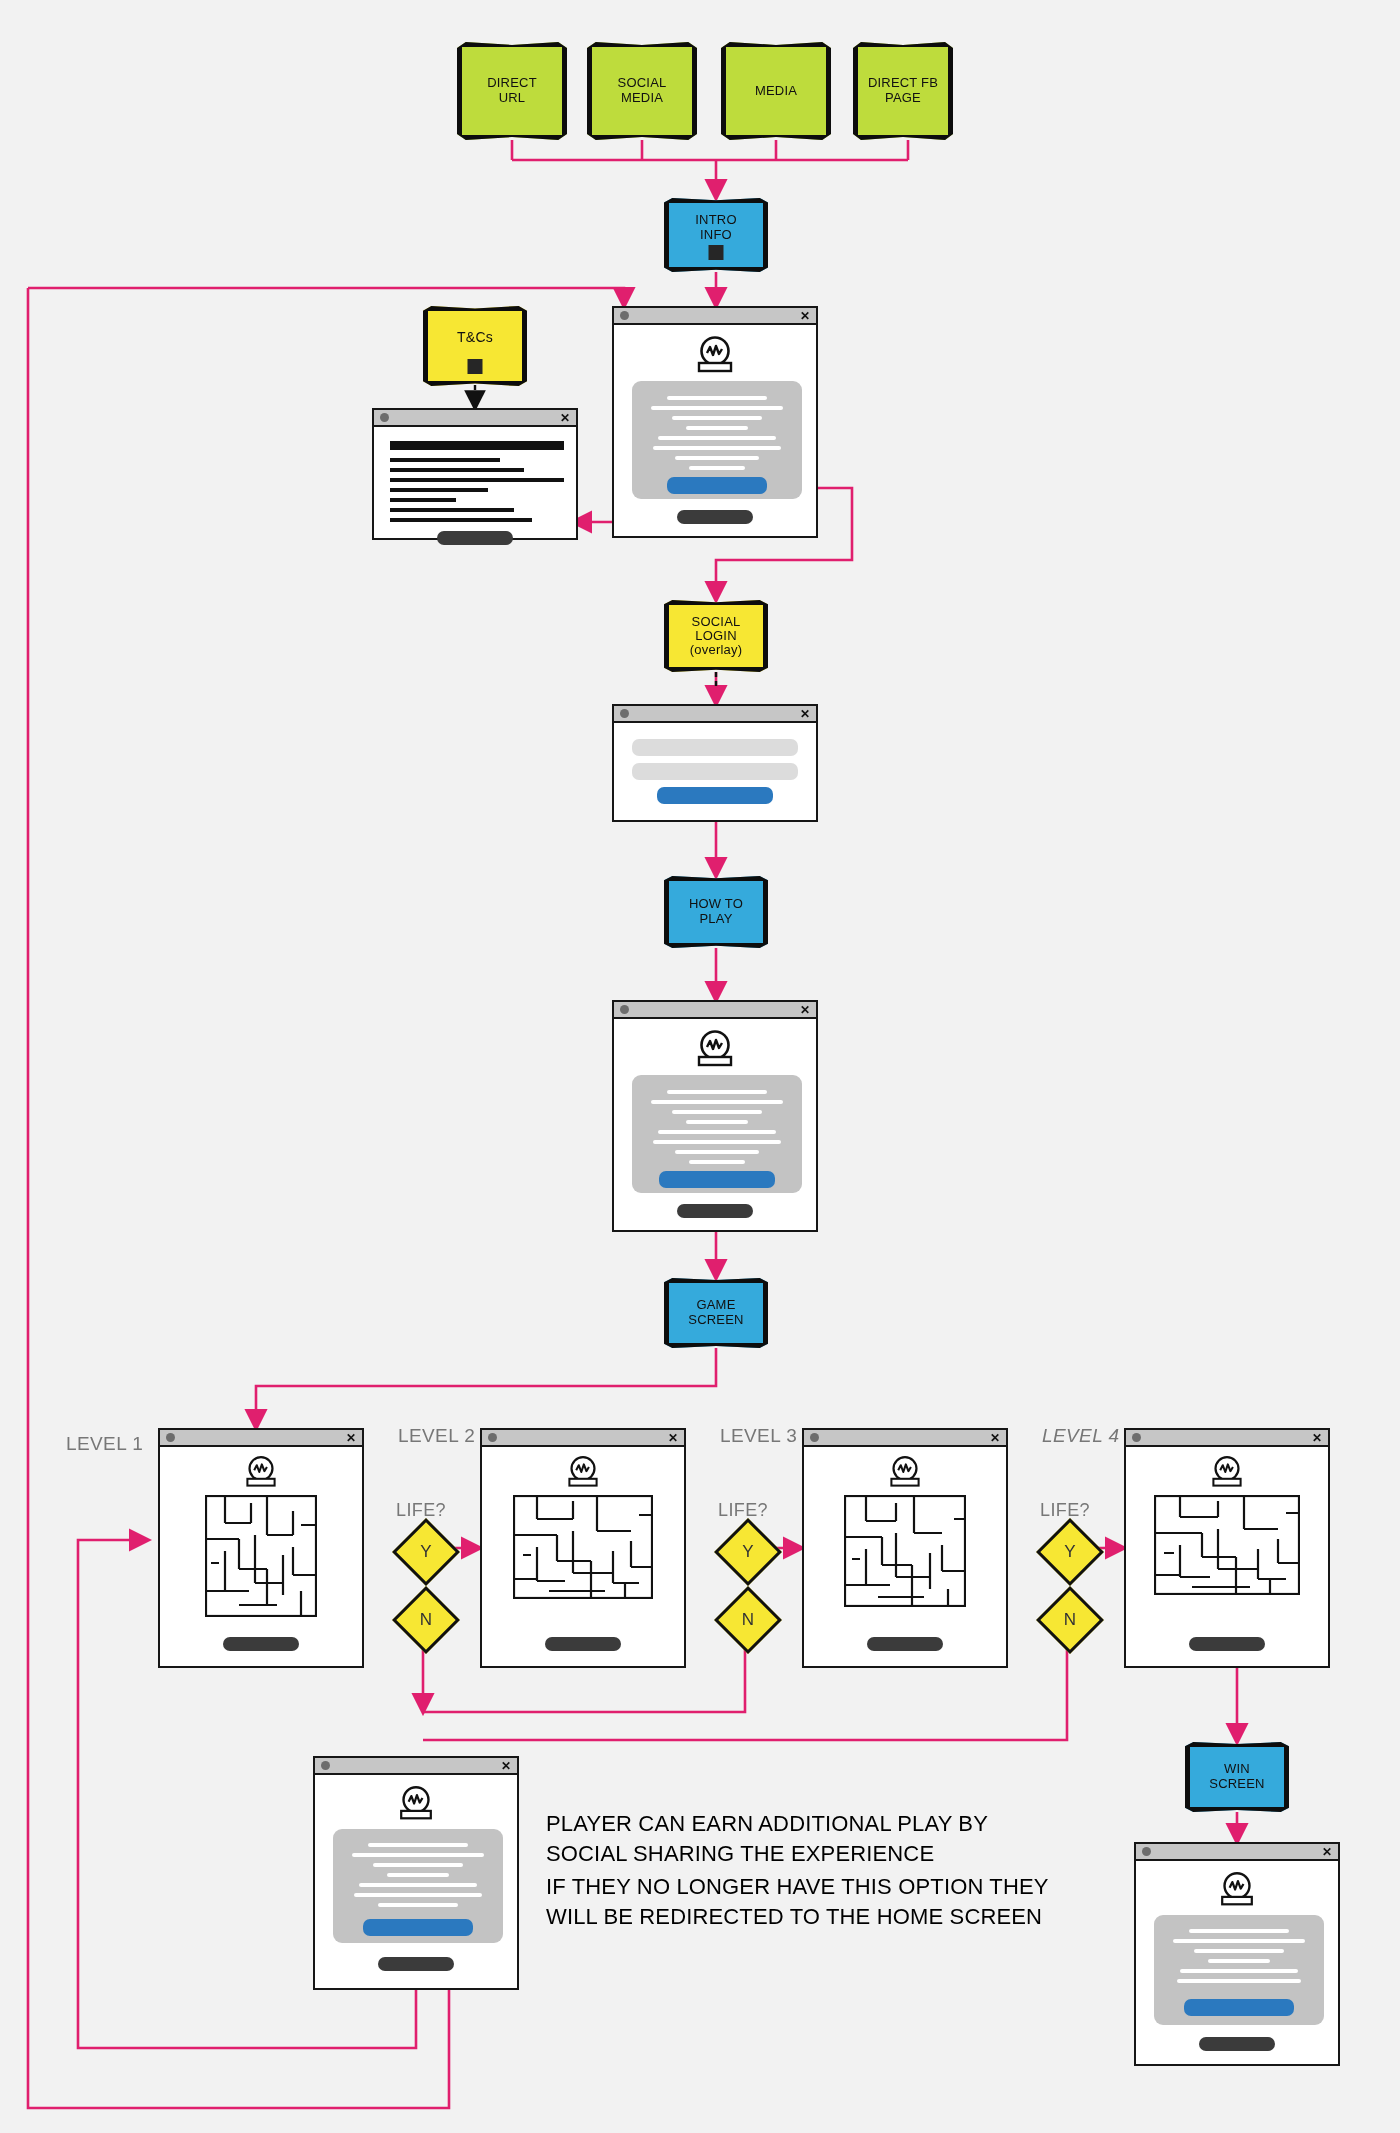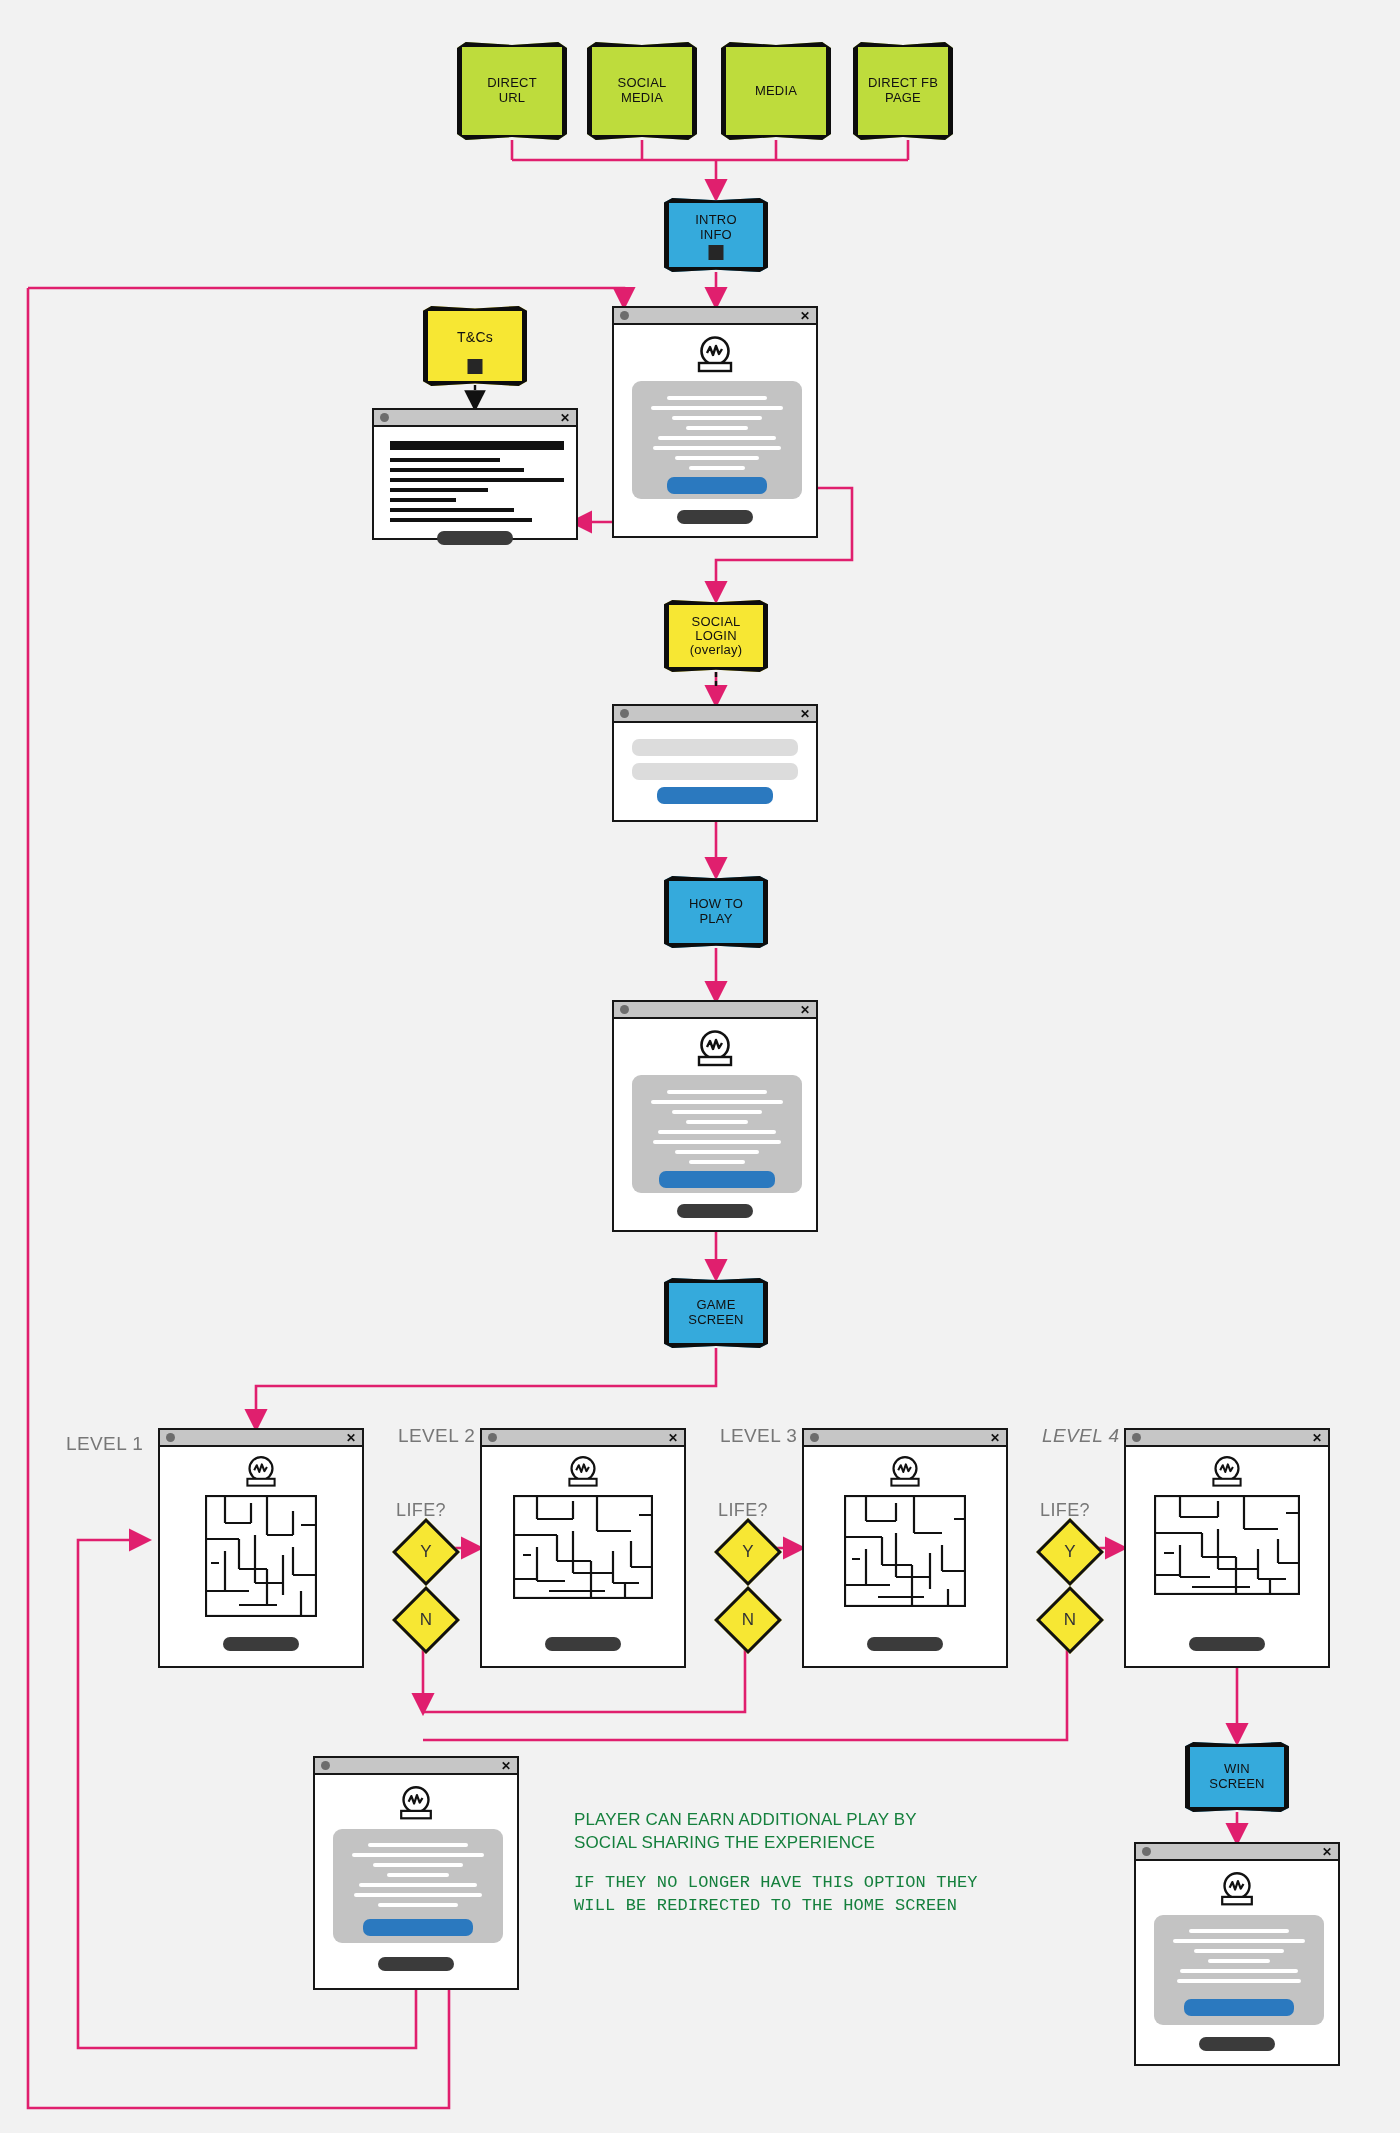--- a/index.html
+++ b/index.html
@@ -72,22 +72,22 @@
   .tline{position:absolute;background:#111;height:4px;}
 
   
   .maze{position:absolute;left:50%;transform:translateX(-50%);}
 
   
   .caption{
     position:absolute;color:#777;font-size:19px;letter-spacing:.4px;z-index:4;
   }
   .note{
-    position:absolute;color:#15803d;font-size:17px;line-height:1.35;
-    letter-spacing:.15px;z-index:4;white-space:pre-line;margin-left:28px;
+    position:absolute;color:#000000;font-size:22px;line-height:1.35;
+    letter-spacing:.15px;z-index:4;white-space:pre-line;
   }
 
   
   .dia{
     position:absolute;width:42px;height:42px;background:#f7e733;
     border:3px solid #111;transform:rotate(45deg);z-index:6;
   }
   .dia > span{
     display:block;width:100%;height:100%;
     transform:rotate(-45deg);
@@ -469,21 +469,21 @@
         <div class="ln" style="top:64px;width:128px;"></div>
         <div class="ln" style="top:74px;width:80px;"></div>
         <div class="btn" style="top:90px;width:110px;height:17px;"></div>
       </div>
       <div class="drkbtn" style="top:182px;width:76px;height:14px;"></div>
     </div>
   </div>
 
   <div class="note" style="left:546px;top:1809px;">PLAYER CAN EARN ADDITIONAL PLAY BY
 SOCIAL SHARING THE EXPERIENCE</div>
-  <div class="note" style="left:546px;top:1872px;font-family:Liberation Mono, monospace;">IF THEY NO LONGER HAVE THIS OPTION THEY
+  <div class="note" style="left:546px;top:1872px;">IF THEY NO LONGER HAVE THIS OPTION THEY
 WILL BE REDIRECTED TO THE HOME SCREEN</div>
 
   <div class="shield blue" style="left:1185px;top:1742px;width:104px;height:70px;font-size:13px;">
     <div class="body"></div>
     <div class="lbl" style="white-space:pre-line">WIN
 SCREEN</div>
   </div>
 
   <div class="win" style="left:1134px;top:1842px;width:206px;height:224px;">
     <div class="bar">

